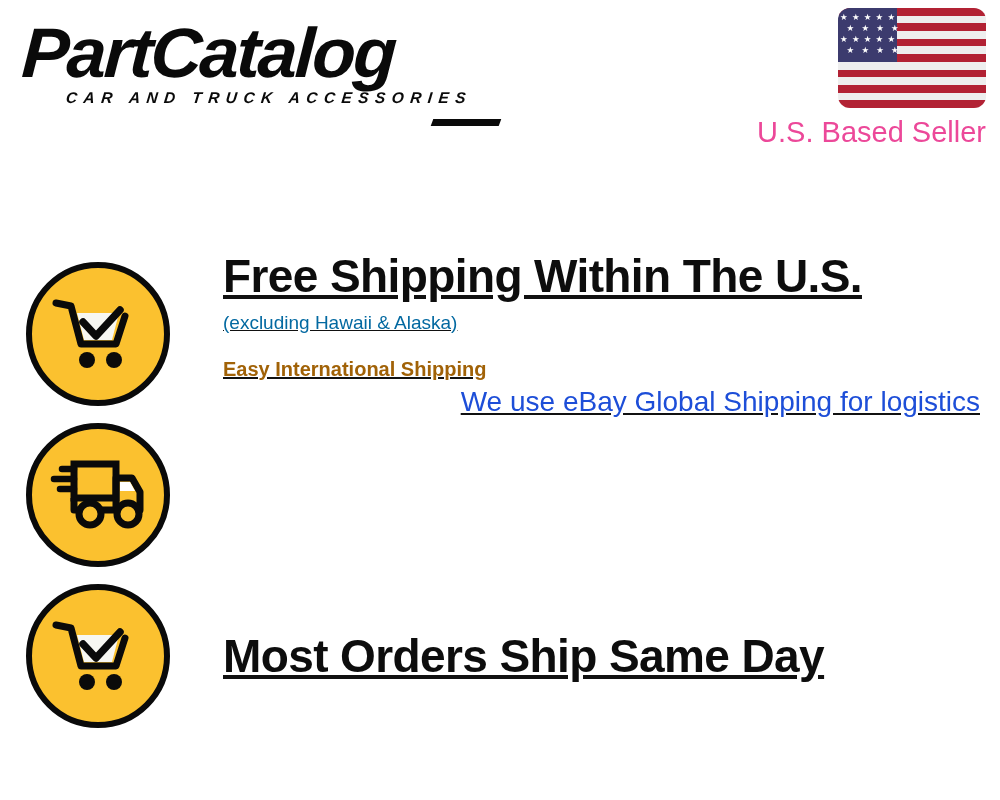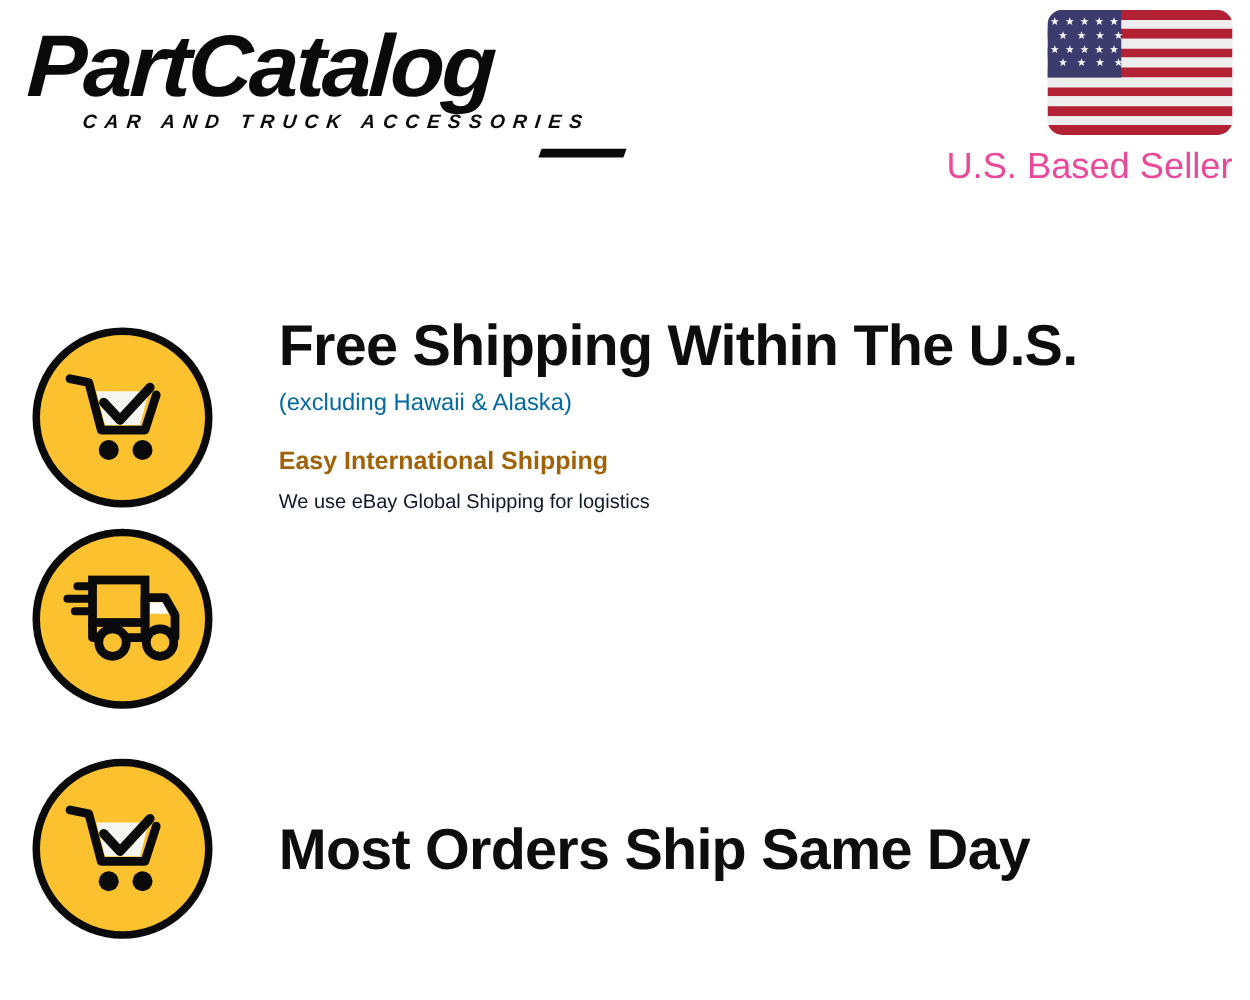--- a/index.html
+++ b/index.html
@@ -134,21 +134,21 @@
   }
   .feature-row {
     position: absolute;
     left: 0;
     width: 1000px;
     display: flex;
     align-items: center;
   }
   #feature-row-0 { top: 8px;   height: 172px; }
   #feature-row-1 { top: 180px; height: 150px; }
-  #feature-row-2 { top: 364px; height: 150px; }
+  #feature-row-2 { top: 341px; height: 150px; }
 
   .feature-icon-wrap {
     width: 195px;
     display: flex;
     justify-content: center;
     align-items: center;
     flex: none;
   }
   .icon-circle {
     width: 144px;
@@ -160,20 +160,21 @@
     display: flex;
     align-items: center;
     justify-content: center;
   }
   .icon-circle svg { display: block; }
 
   .feature-text {
     flex: 1;
     padding-left: 28px;
     padding-right: 20px;
+    text-decoration: underline;
   }
   .feature-heading {
     font-family: "Liberation Sans", sans-serif;
     font-weight: 700;
     font-size: 46px;
     line-height: 52px;
     letter-spacing: -0.6px;
     color: #0d0d0d;
     white-space: nowrap;
   }
@@ -189,24 +190,25 @@
     font-family: "Liberation Sans", sans-serif;
     font-weight: 700;
     font-size: 20px;
     line-height: 31px;
     color: #a16207;
     margin-top: 14px;
   }
   .feature-sub-note {
     font-family: "Liberation Sans", sans-serif;
     font-weight: 400;
-    font-size: 16px;
+    font-size: 28px;
     line-height: 32px;
-    color: #0f172a;
+    color: #1d4ed8;
     margin-top: 1px;
+    text-align: right;
   }
 </style>
 </head>
 <body>
 
 <div id="header-bar">
 
   <div id="brand-logo">
     <div id="brand-wordmark">PartCatalog</div>
     <div id="brand-tagline">CAR AND TRUCK ACCESSORIES</div>

